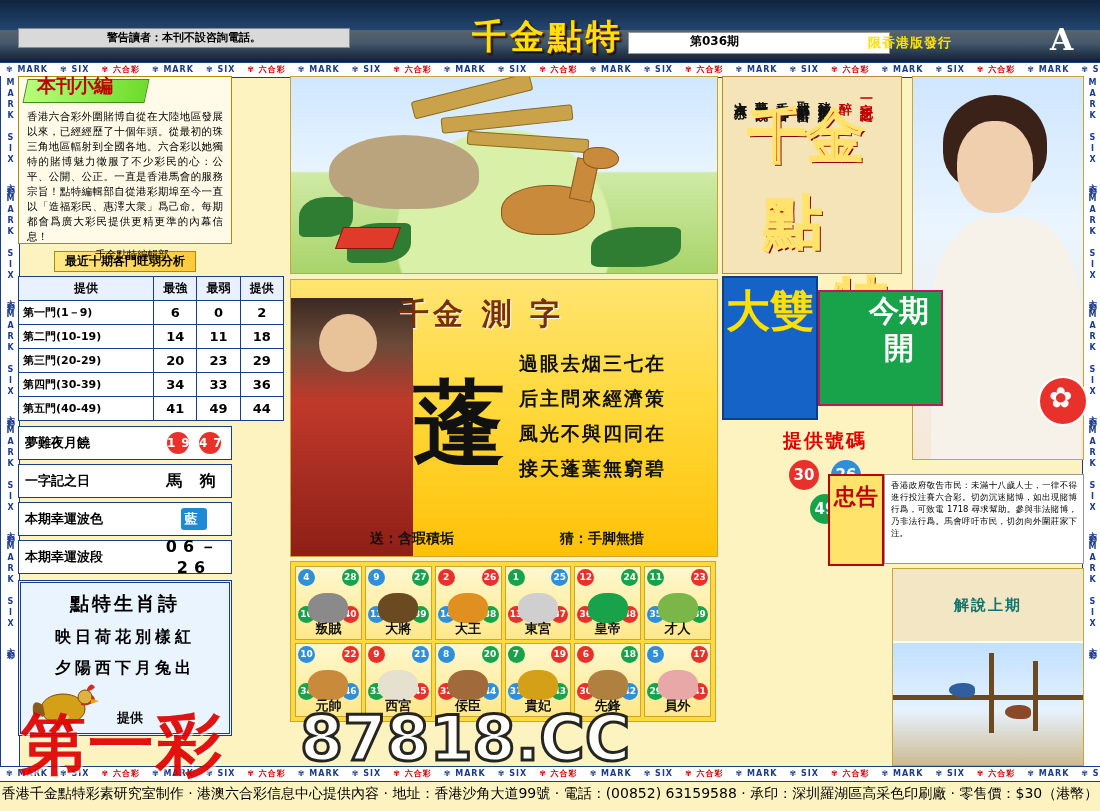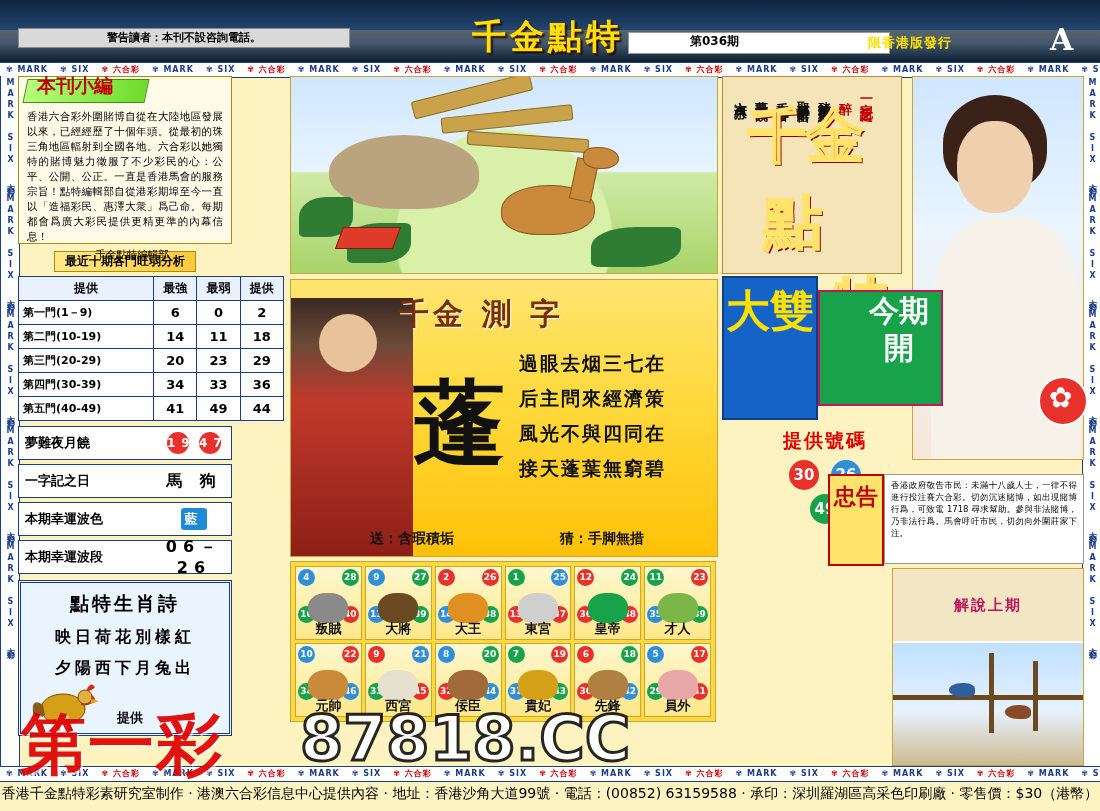--- a/index.html
+++ b/index.html
@@ -177,21 +177,21 @@
   .hkflag:after{content:"✿";position:absolute;left:9px;top:3px;font-size:28px;color:#fff;}
 
   .advice{position:absolute;left:162px;top:398px;width:198px;height:88px;background:#fff;border:1px solid #999;}
   .advice p{margin:4px 6px;font-size:8.5px;line-height:12px;color:#000;text-align:justify;}
   .zhonggao{position:absolute;left:106px;top:398px;width:52px;height:88px;background:#ffe36a;border:2px solid #c00000;}
   .zhonggao span{display:block;text-align:center;font-size:22px;font-weight:bold;color:#c00000;line-height:40px;
     font-family:"DejaVu Serif","Liberation Serif",serif;}
 
   .lastpanel{position:absolute;left:170px;top:492px;width:190px;height:196px;border:1px solid #c8a43a;background:#fff;overflow:hidden;}
   .lastpanel .cap{position:absolute;left:0;top:0;width:190px;height:72px;background:#f3e6c4;}
-  .lastpanel .cap span{display:block;text-align:center;font-size:15px;font-weight:bold;color:#be185d;line-height:72px;letter-spacing:2px;
+  .lastpanel .cap span{display:block;text-align:center;font-size:15px;font-weight:bold;color:#0f766e;line-height:72px;letter-spacing:2px;
     font-family:"DejaVu Serif","Liberation Serif",serif;}
   .lastpanel .img2{position:absolute;left:0;top:74px;width:190px;height:122px;
      background:linear-gradient(180deg,#bfe0ff 0%,#e6f2ff 55%,#cdbb92 100%);}
   .branch{position:absolute;background:#6b4a22;}
   .bird{position:absolute;width:26px;height:14px;background:#2f5f9e;border-radius:50% 40% 30% 50%;}
 
   
   .wm{position:absolute;left:20px;top:700px;font-size:66px;font-weight:bold;color:#e00000;
       font-family:"DejaVu Serif","Liberation Serif",serif;letter-spacing:2px;
       text-shadow:2px 2px 0 rgba(255,255,255,.6);opacity:.92;}

